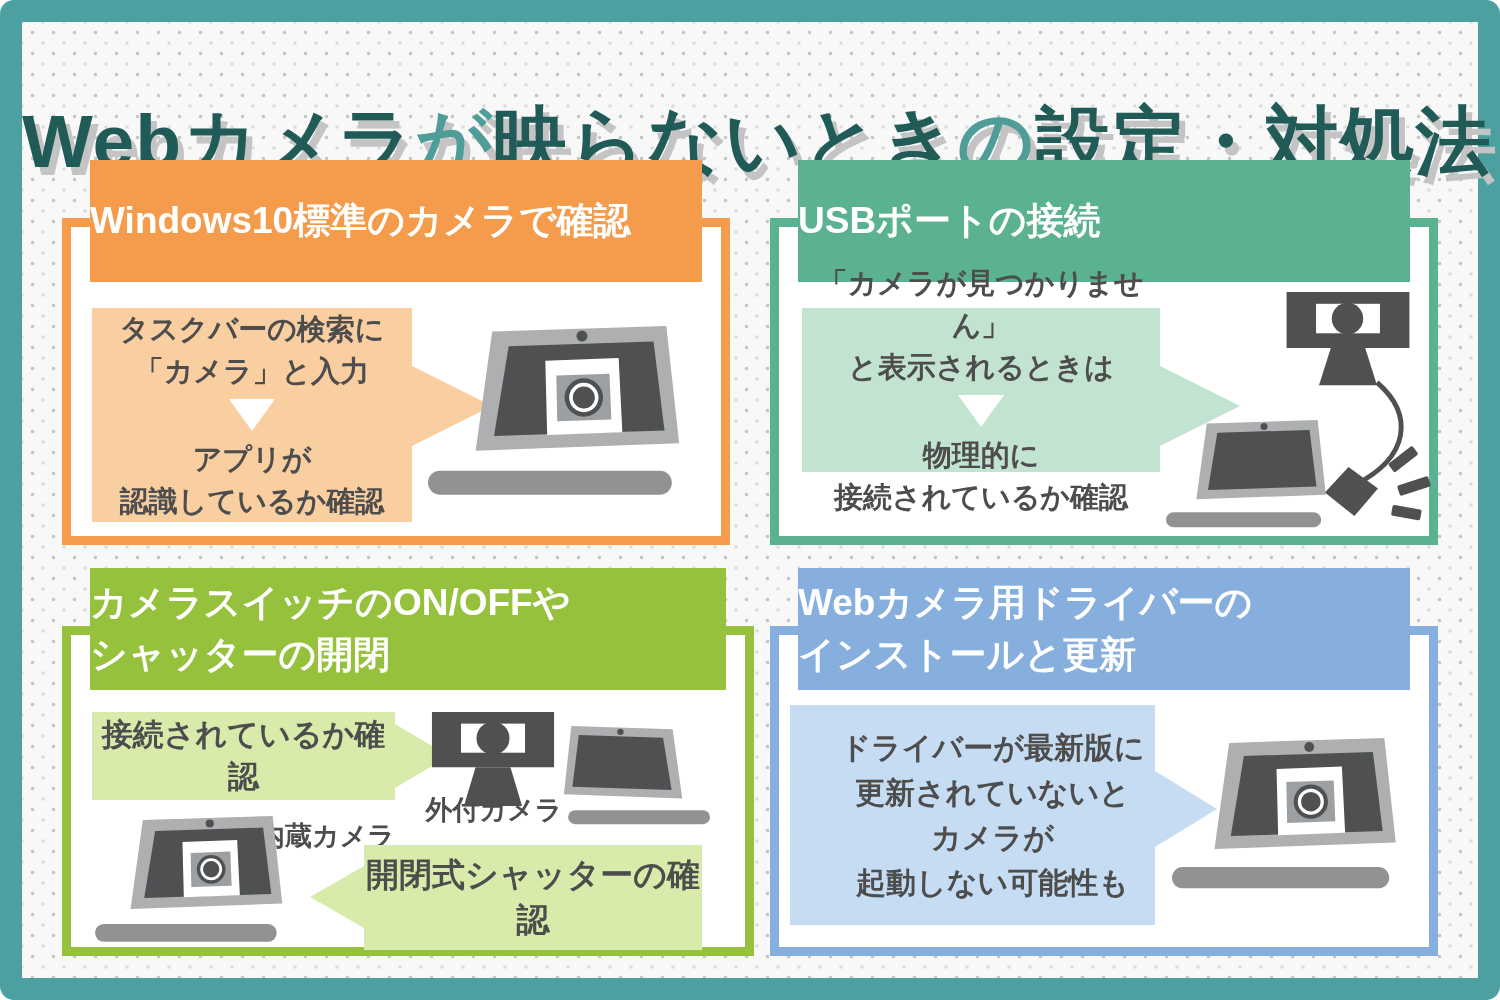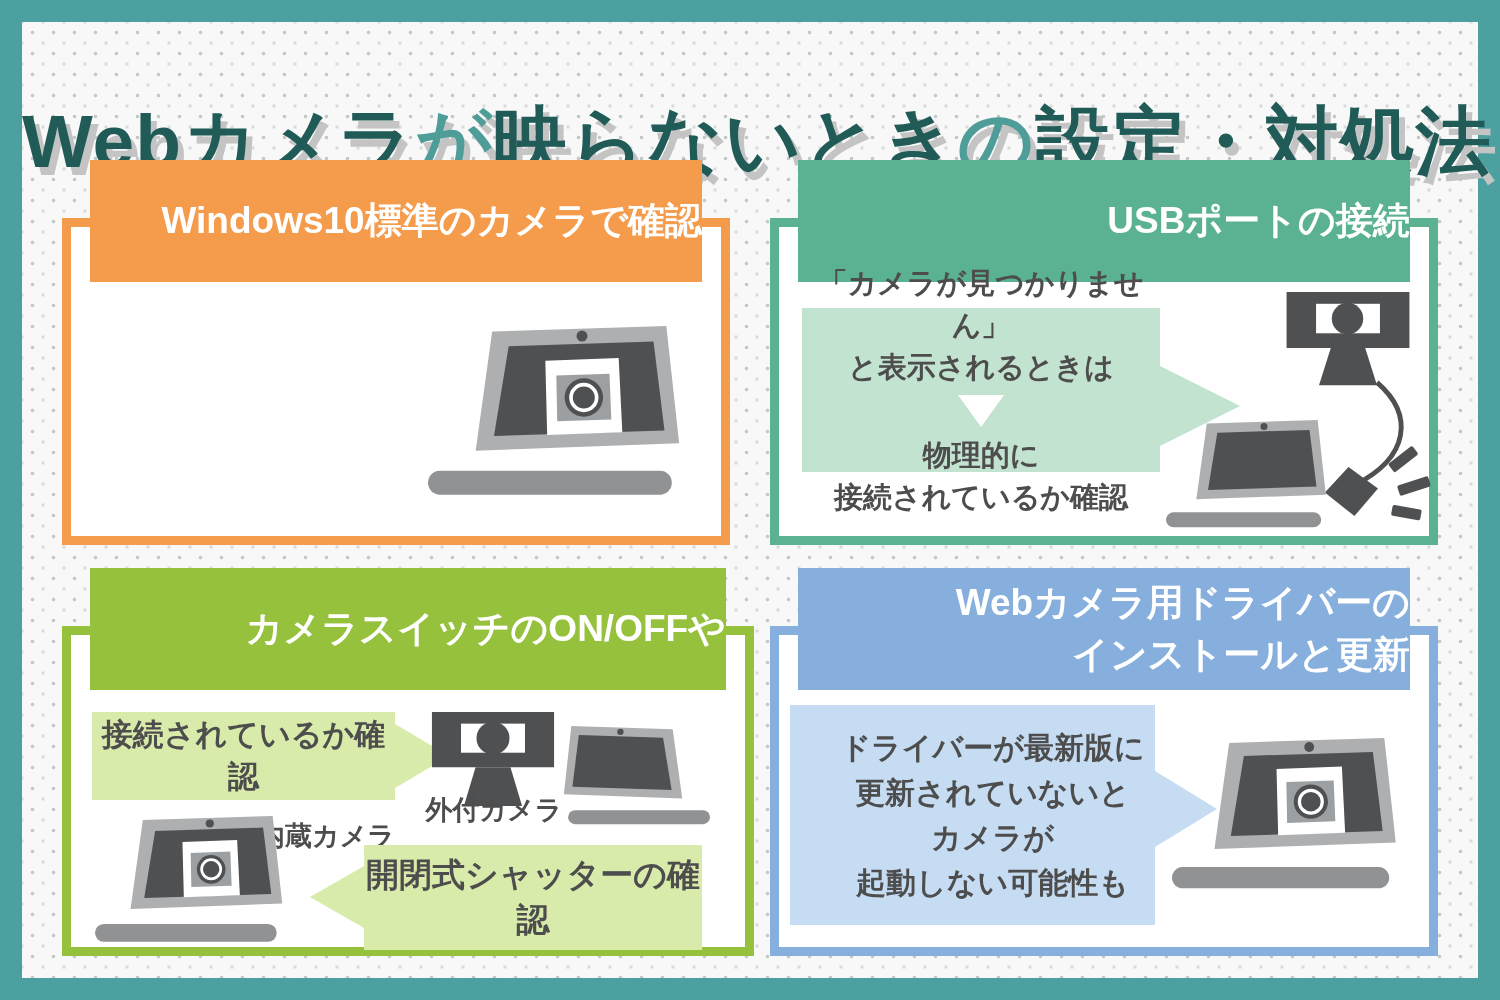--- a/index.html
+++ b/index.html
@@ -1,35 +1,35 @@
 <!DOCTYPE html>
 <html><head>
 <meta charset="utf-8">
 <style>
   html,body{margin:0;padding:0;}
   body{font-family:"Liberation Sans","DejaVu Sans",sans-serif;}
-  .canvas{position:relative;width:1500px;height:1000px;background:#4CA1A0;overflow:hidden;}
+  .canvas{position:relative;width:1500px;height:1000px;background:#4CA1A0;overflow:hidden;border-radius:14px;}
   .inner{position:absolute;inset:22px;background-color:#f7f8f7;
     background-image:radial-gradient(#c5c9c7 1.7px,transparent 2.1px),
                      radial-gradient(#d8dbd9 1.4px,transparent 1.8px);
     background-size:21px 21px;background-position:0 0,10.5px 10.5px;}
   .title{position:absolute;top:20px;left:0;right:0;text-align:center;
     font-size:75px;font-weight:800;color:#205B57;letter-spacing:1px;
     text-shadow:6px 8px 0 #c3c4c3;white-space:nowrap;}
   .title .accent{color:#4F9D99;}
   .panel{position:absolute;width:668px;height:385px;}
   #p1{left:40px;top:138px;}
   #p2{left:748px;top:138px;}
   #p3{left:40px;top:546px;height:388px;padding-left:24px;}
   #p4{left:748px;top:546px;height:388px;}
   .frame{position:absolute;left:0;right:0;top:58px;bottom:0;background:#fff;border:9px solid;}
   #p1 .frame{border-color:#F49B4C;} #p2 .frame{border-color:#5BB290;}
   #p3 .frame{border-color:#96C13C;} #p4 .frame{border-color:#86AFDD;}
   .head{position:absolute;left:28px;right:28px;top:0;height:122px;display:flex;flex-direction:column;
-    align-items:flex-end;justify-content:center;color:#fff;font-weight:800;font-size:37px;
+    align-items:flex-start;justify-content:center;color:#fff;font-weight:800;font-size:37px;
     line-height:1.4;text-align:center;}
   #p1 .head{background:#F49B4C;} #p2 .head{background:#5BB290;}
   #p3 .head{background:#96C13C;} #p4 .head{background:#86AFDD;}
   .bubble{position:absolute;display:flex;flex-direction:column;align-items:center;justify-content:center;
     font-weight:800;color:#4D4D4D;text-align:center;}
   .bubble span{display:block;}
   .pt{position:absolute;width:0;height:0;}
   .tri-down{width:0;height:0;border-left:23px solid transparent;border-right:23px solid transparent;
     border-top:32px solid #fff;margin:7px 0;}
   
@@ -63,20 +63,28 @@
 <div class="canvas">
   <div class="inner">
 
     <h1 class="title"><span>Webカメラ</span><span class="accent">が</span><span>映らないとき</span><span class="accent">の</span><span>設定・対処法</span></h1>
 
     <section class="panel" id="p1">
       <div class="frame"></div>
       <header class="head">
         <span>Windows10標準のカメラで確認</span>
       </header>
+      <div class="bubble">
+        <div class="pt"></div>
+        <span>タスクバーの検索に</span>
+        <span>「カメラ」と入力</span>
+        <div class="tri-down"></div>
+        <span>アプリが</span>
+        <span>認識しているか確認</span>
+      </div>
       <span class="laptop">
         <svg viewBox="0 0 300 190">
           <polygon points="70,6 260,0 274,128 52,136" fill="#ADAFB1"></polygon>
           <polygon points="88,22 246,17 258,114 72,120" fill="#4E5052"></polygon>
           <circle cx="168" cy="11" r="6" fill="#4E5052"></circle>
           <polygon points="128,38 208,35 212,116 130,119" fill="#ffffff"></polygon>
           <polygon points="140,54 198,52 200,102 141,104" fill="#9DA0A2"></polygon>
           <circle cx="170" cy="78" r="21" fill="#4E5052"></circle>
           <circle cx="170" cy="78" r="14" fill="none" stroke="#ffffff" stroke-width="4"></circle>
           <rect x="0" y="158" width="266" height="26" rx="13" fill="#909294"></rect>
@@ -117,20 +125,21 @@
           <circle cx="168" cy="11" r="6" fill="#4E5052"></circle>
           <rect x="0" y="158" width="266" height="26" rx="13" fill="#909294"></rect>
         </svg>
       </span>
     </section>
 
     <section class="panel" id="p3">
       <div class="frame"></div>
       <header class="head">
         <span>カメラスイッチのON/OFFや</span>
+        <span>シャッターの開閉</span>
       </header>
       <div class="bubble bubble-power">
         <div class="pt"></div>
         <span>接続されているか確認</span>
       </div>
       <span class="webcam">
         <svg viewBox="0 0 130 100">
           <rect x="2" y="0" width="126" height="57" fill="#4E5052"></rect>
           <rect x="32" y="12" width="66" height="30" fill="#ffffff"></rect>
           <circle cx="65" cy="27" r="17" fill="#4E5052"></circle>

